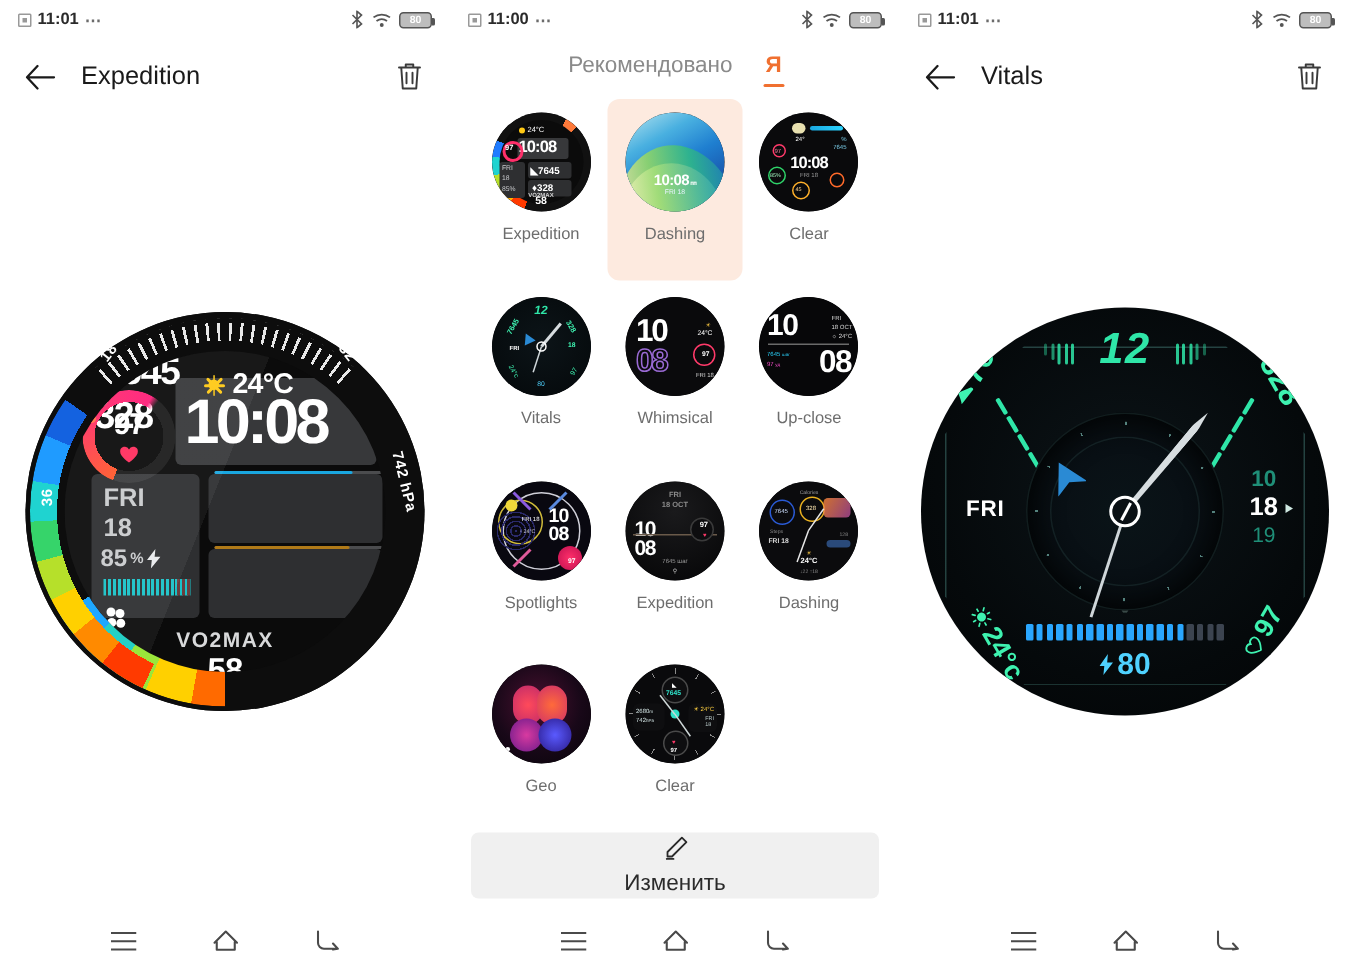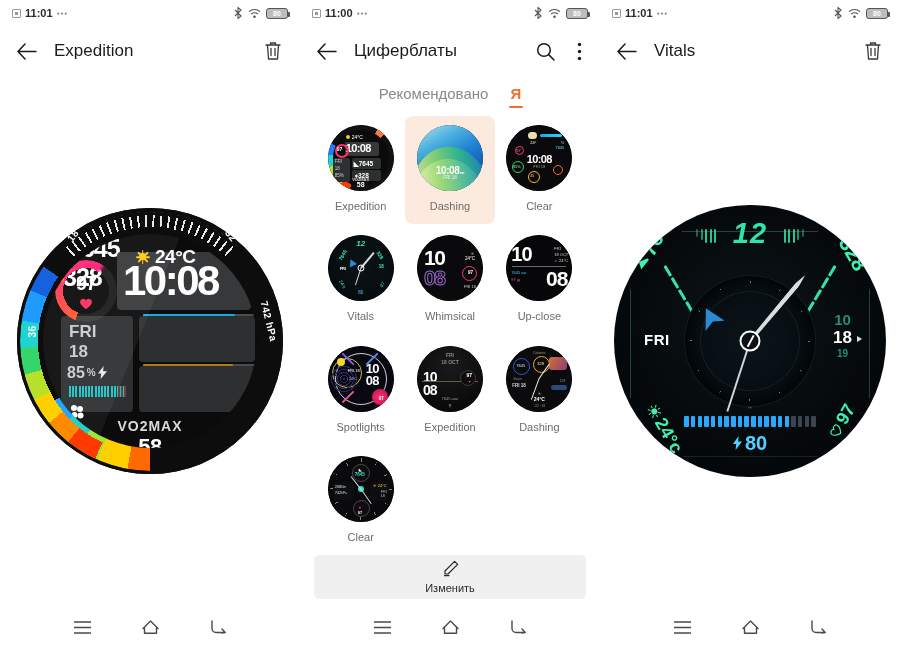--- a/index.html
+++ b/index.html
@@ -61,21 +61,21 @@
     position: relative; background: #060608; flex: none;
   }
   .facelabel { margin-top: 9px; font-size: 11px; color: #6d6d6d; text-align: center; }
 
   
   .editbar {
     margin: 0 14px 6px 14px; height: 44px; background: #f0f0f0; border-radius: 5px;
     display: flex; flex-direction: column; align-items: center; justify-content: center;
     gap: 1px; cursor: pointer;
   }
-  .editbar .lbl { font-size: 11px; color: #2a2a2a; }
+  .editbar .lbl { font-size: 15px; color: #2a2a2a; }
 
   
   .navbar { height: 44px; display: flex; align-items: center; justify-content: space-around; padding: 0 48px; }
   .navbtn { cursor: pointer; display:flex; align-items:center; justify-content:center; width:30px; height:30px;}
 
   
   .stage { flex: 1; display: flex; align-items: center; justify-content: center; }
 
   
   .exp { width: 266px; height: 266px; border-radius: 50%; position: relative; background: #0a0a0a; }
@@ -218,21 +218,21 @@
   .segl, .segr { position:absolute; display:flex; gap:2px; }
   .segl { left: 52px; top: 60px; transform: rotate(59deg); transform-origin: left top; }
   .segr { right: 52px; top: 60px; transform: rotate(-59deg); transform-origin: right top; }
   .segl i, .segr i { width:12px; height:3.4px; background:#2fe6a8; border-radius:1px; }
   .segl i.off, .segr i.off { background:#3a4a48; }
 
   .v-fri { position:absolute; left:30px; top:126px; color:#ffffff; font-size:15px; font-weight:bold; letter-spacing:.5px;}
   .v-dates { position:absolute; right:34px; top:106px; text-align:center; line-height:1.18;}
   .v-dates .d17 { color:#1f8f78; font-size:15px; font-weight:bold;}
   .v-dates .d18 { color:#ffffff; font-size:17px; font-weight:bold;}
-  .v-dates .d19 { color:#1f8f78; font-size:10px; font-weight:bold;}
+  .v-dates .d19 { color:#1f8f78; font-size:14px; font-weight:normal;}
   .v-dates::after{ content:""; position:absolute; right:-10px; top:25px; width:0;height:0;
      border-top:3.5px solid transparent; border-bottom:3.5px solid transparent; border-left:5px solid #cfe9e2;}
 
   .v-temp { position:absolute; left:28px; bottom:66px; transform: rotate(60deg); transform-origin: left bottom;
             color:#3ef2b0; font-size:18px; font-weight:bold; display:flex; align-items:center; gap:3px; white-space:nowrap;}
   .v-hr   { position:absolute; right:26px; bottom:66px; transform: rotate(-60deg); transform-origin: right bottom;
             color:#3ef2b0; font-size:18px; font-weight:bold; display:flex; align-items:center; gap:3px; white-space:nowrap;}
   .v-battwrap { position:absolute; left:0; right:0; bottom:22px; text-align:center; }
   .v-battbar { display:inline-flex; gap:2.2px; margin-bottom:5px; }
   .v-battbar i { width:4.5px; height:11px; background:#2aa7ff; border-radius:1px; }
@@ -426,41 +426,20 @@
               <path d="M3 6a6 6 0 0 1 7 0" stroke="#555" stroke-width="1.2" fill="none"></path>
               <circle cx="6.5" cy="8.7" r="1.3" fill="#555"></circle>
             </svg>
           </span>
         <span class="sb-batt">
             <span>80</span>
           </span>
       </div>
     </div>
 
-    <div class="appbar">
-      <span class="iconbtn">
-          <svg width="20" height="17" viewBox="0 0 20 17">
-            <path d="M8 1L1 8.5 8 16M1 8.5h18" stroke="#1a1a1a" stroke-width="1.5" fill="none" stroke-linecap="round" stroke-linejoin="round"></path>
-          </svg>
-        </span>
-      <span class="title">Циферблаты</span>
-      <span class="iconbtn">
-          <svg width="19" height="19" viewBox="0 0 19 19">
-            <circle cx="8" cy="8" r="6.3" stroke="#1a1a1a" stroke-width="1.5" fill="none"></circle>
-            <path d="M12.6 12.6L18 18" stroke="#1a1a1a" stroke-width="1.5" stroke-linecap="round"></path>
-          </svg>
-        </span>
-      <span class="iconbtn" style="width:14px">
-          <svg width="5" height="19" viewBox="0 0 5 19">
-            <circle cx="2.5" cy="2.5" r="1.7" fill="#1a1a1a"></circle>
-            <circle cx="2.5" cy="9.5" r="1.7" fill="#1a1a1a"></circle>
-            <circle cx="2.5" cy="16.5" r="1.7" fill="#1a1a1a"></circle>
-          </svg>
-        </span>
-    </div>
 
     <div class="tabsrow">
       <span class="tab">Рекомендовано</span>
       <span class="tab active">Я</span>
     </div>
 
     <div class="facegrid">
 
       <div class="facecell">
         <div class="thumb">
@@ -615,20 +594,31 @@
           <div style="position:absolute;right:5px;top:39px;width:16px;height:5px;border-radius:3px;background:#2a4a7a"></div>
           <div style="position:absolute;left:0;right:0;bottom:16px;text-align:center;color:#f0c040;font-size:4px">☀</div>
           <div style="position:absolute;left:0;right:0;bottom:10px;text-align:center;color:#fff;font-size:5px;font-weight:bold">24°C</div>
           <div style="position:absolute;left:0;right:0;bottom:4px;text-align:center;color:#8a8a8a;font-size:3.4px">↓22 ↑18</div>
           <div style="position:absolute;left:50%;top:50%;width:1.4px;height:18px;background:#e8e8e8;transform-origin:50% 100%;transform:translate(-50%,-100%) rotate(35deg)"></div>
           <div style="position:absolute;left:50%;top:50%;width:1.2px;height:22px;background:#e8e8e8;transform-origin:50% 0;transform:translate(-50%,0) rotate(20deg)"></div>
         </div>
         <span class="facelabel">Dashing</span>
       </div>
 
+      <div class="facecell">
+        <div class="thumb">
+          <div style="position:absolute;inset:0;border-radius:50%;background:radial-gradient(circle at 46% 40%,#4a1030 0%,#180818 55%,#060308 100%)"></div>
+          <div style="position:absolute;left:14px;top:14px;width:20px;height:26px;border-radius:10px 10px 10px 10px;background:radial-gradient(circle,#ff4a5a,#c02a6a);filter:blur(.4px)"></div>
+          <div style="position:absolute;left:30px;top:14px;width:20px;height:26px;border-radius:10px;background:radial-gradient(circle,#ff6a3a,#d0306a);filter:blur(.4px)"></div>
+          <div style="position:absolute;left:12px;top:36px;width:22px;height:22px;border-radius:50%;background:radial-gradient(circle,#d83aa0,#6a1a8a);filter:blur(.4px)"></div>
+          <div style="position:absolute;left:31px;top:36px;width:22px;height:22px;border-radius:50%;background:radial-gradient(circle,#5a5aff,#2a1a8a);filter:blur(.4px)"></div>
+          <div style="position:absolute;left:9px;bottom:8px;width:3px;height:3px;border-radius:50%;background:#fff"></div>
+        </div>
+        <span class="facelabel">Geo</span>
+      </div>
 
       <div class="facecell">
         <div class="thumb">
           <div style="position:absolute;inset:0;border-radius:50%;background:#0a0a0c"></div>
           <div style="position:absolute;inset:2px;border-radius:50%;background:repeating-conic-gradient(from 0deg,#8a8a8a 0 1.2deg,transparent 1.2deg 30deg);-webkit-mask:radial-gradient(circle,transparent 0 27px,#000 27px 31px,transparent 31px);mask:radial-gradient(circle,transparent 0 27px,#000 27px 31px,transparent 31px)"></div>
           <div style="position:absolute;left:24px;top:8px;width:18px;height:18px;border-radius:50%;border:1.2px solid #4a4a4a;background:#0e0e10"></div>
           <div style="position:absolute;left:27px;top:16px;color:#2fe0c8;font-size:4.5px;font-weight:bold">7645</div>
           <div style="position:absolute;left:31px;top:11px;color:#fff;font-size:4px">◣</div>
           <div style="position:absolute;left:5px;top:26px;width:21px;height:18px;border-radius:4px;background:#0e0e10"></div>
           <div style="position:absolute;left:7px;top:28px;color:#cfe0e0;font-size:4px;line-height:1.5">2680<span style="font-size:3px">m</span><br>742<span style="font-size:3px">hPa</span></div>

